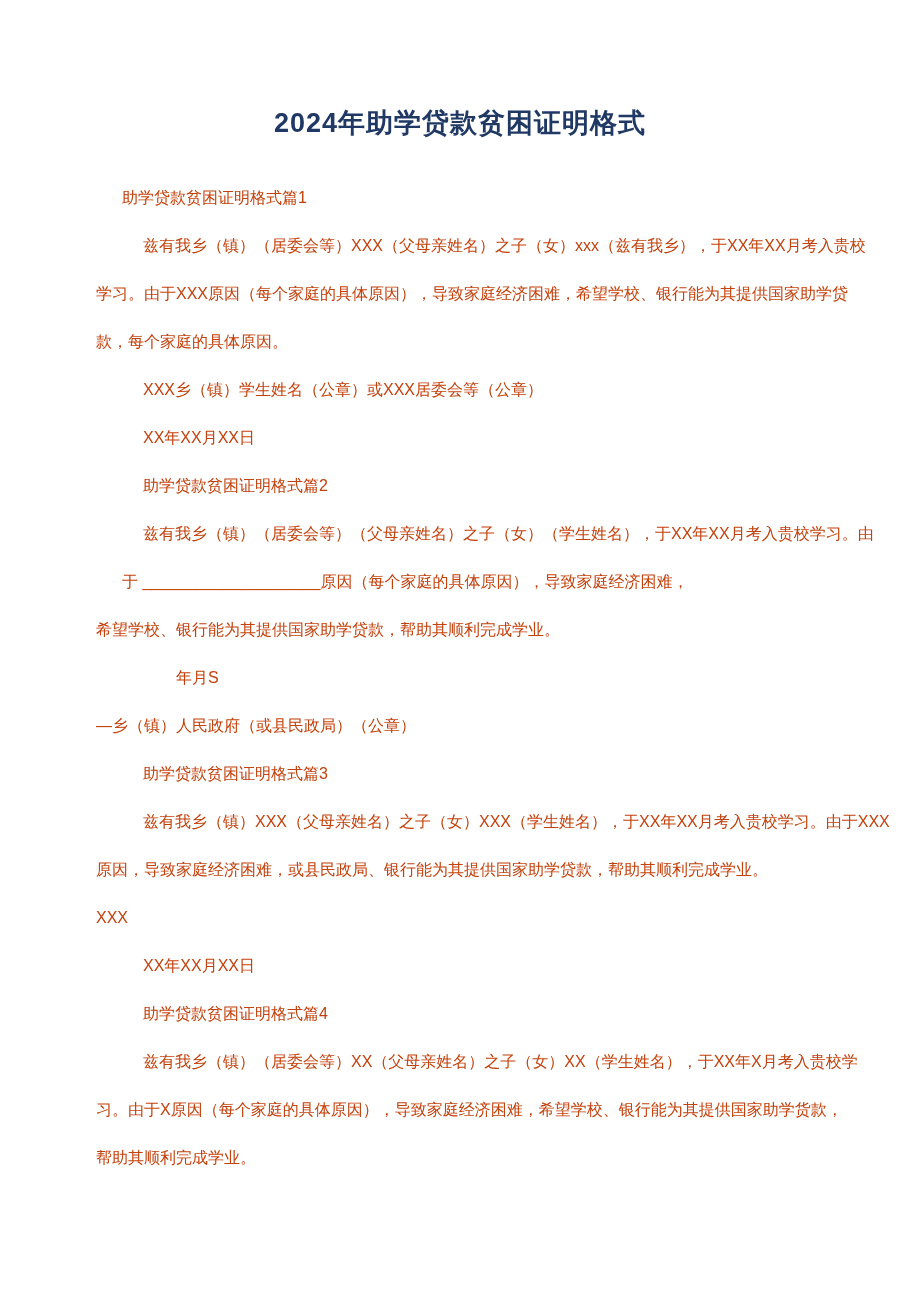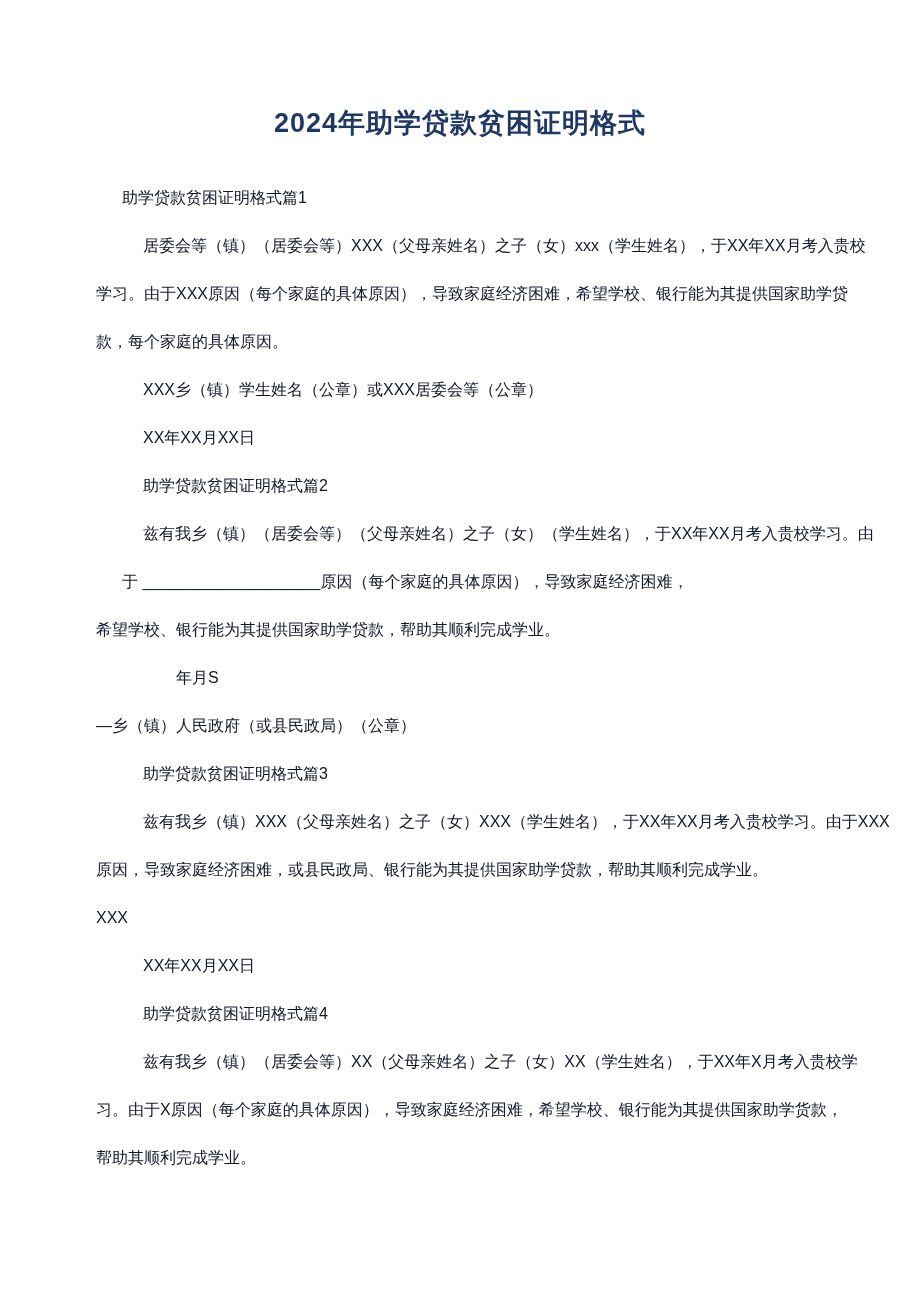--- a/index.html
+++ b/index.html
@@ -30,37 +30,37 @@
     color: #1f3864;
     letter-spacing: 1px;
   }
   .doc-lines {
     margin-top: 34px;
   }
   .line {
     height: 48px;
     line-height: 48px;
     font-size: 16px;
-    color: #0f172a;
+    color: #c2410c;
     white-space: nowrap;
   }
   .ind-a { padding-left: 26px; }  
   .ind-b { padding-left: 47px; }  
   .ind-c { padding-left: 80px; }  
 </style>
 </head>
 <body>
 
 <div class="page">
 
   <h1 class="doc-title">2024年助学贷款贫困证明格式</h1>
 
   <div class="doc-lines">
     <div class="line ind-a">助学贷款贫困证明格式篇1</div>
-    <div class="line ind-b">居委会等（镇）（居委会等）XXX（父母亲姓名）之子（女）xxx（学生姓名），于XX年XX月考入贵校</div>
+    <div class="line ind-b">兹有我乡（镇）（居委会等）XXX（父母亲姓名）之子（女）xxx（兹有我乡），于XX年XX月考入贵校</div>
     <div class="line">学习。由于XXX原因（每个家庭的具体原因），导致家庭经济困难，希望学校、银行能为其提供国家助学贷</div>
     <div class="line">款，每个家庭的具体原因。</div>
     <div class="line ind-b">XXX乡（镇）学生姓名（公章）或XXX居委会等（公章）</div>
     <div class="line ind-b">XX年XX月XX日</div>
     <div class="line ind-b">助学贷款贫困证明格式篇2</div>
     <div class="line ind-b">兹有我乡（镇）（居委会等）（父母亲姓名）之子（女）（学生姓名），于XX年XX月考入贵校学习。由</div>
     <div class="line ind-a">于 ____________________原因（每个家庭的具体原因），导致家庭经济困难，</div>
     <div class="line">希望学校、银行能为其提供国家助学贷款，帮助其顺利完成学业。</div>
     <div class="line ind-c">年月S</div>
     <div class="line">—乡（镇）人民政府（或县民政局）（公章）</div>

